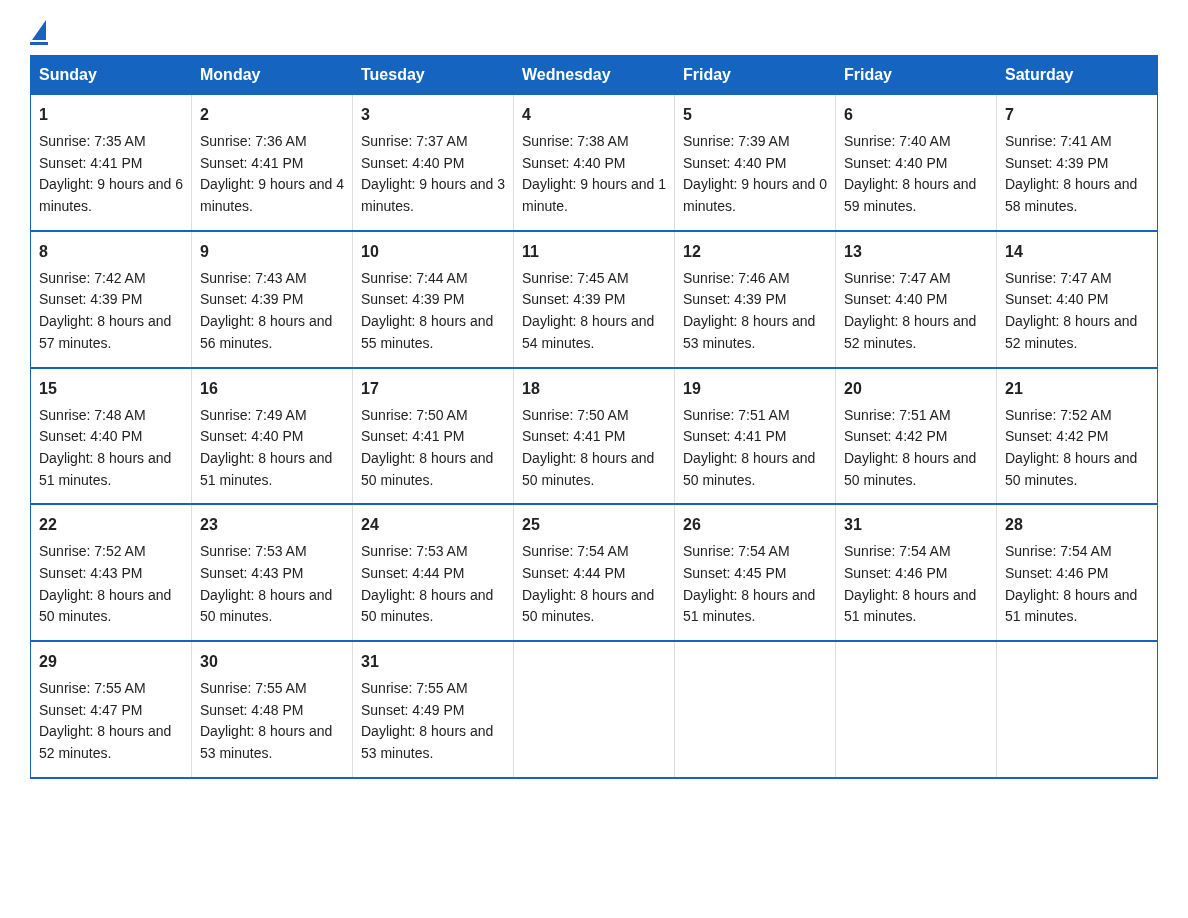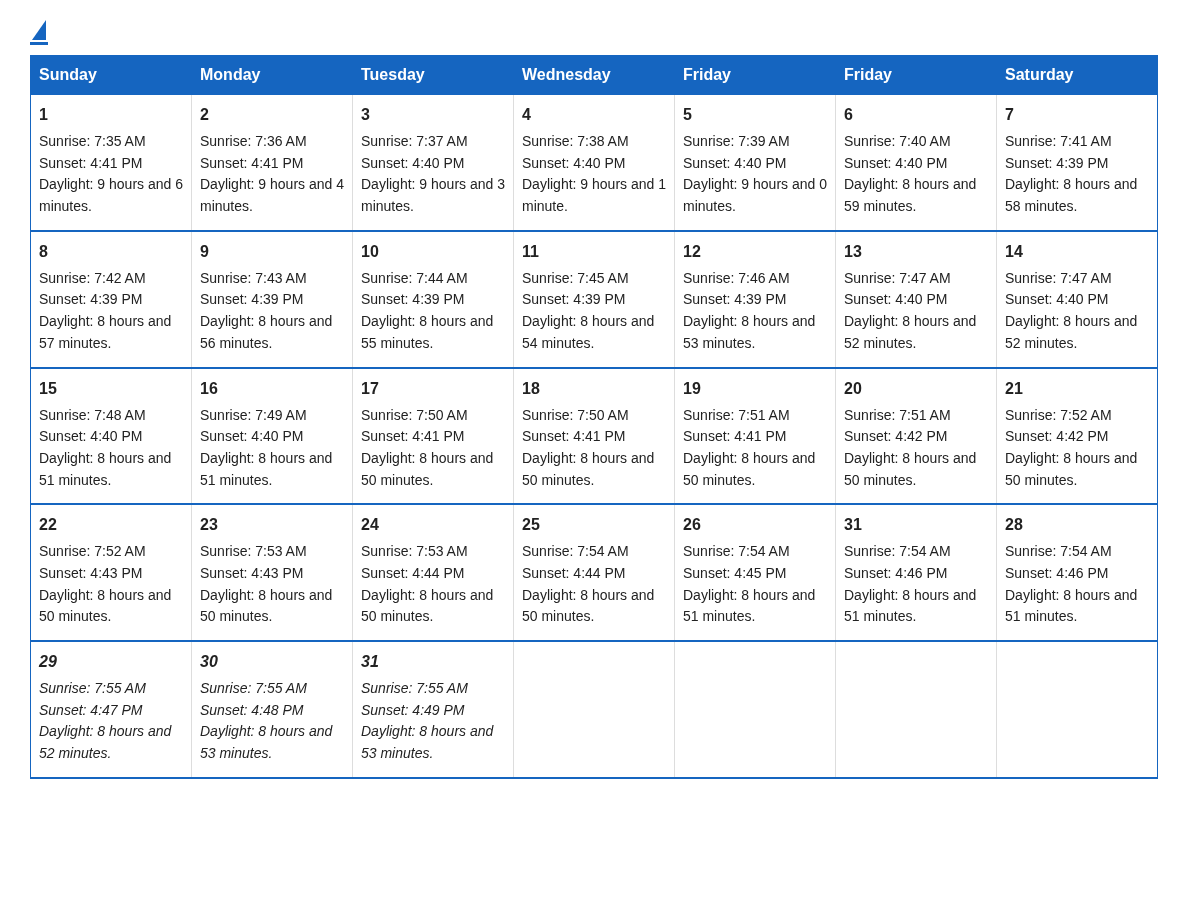--- a/index.html
+++ b/index.html
@@ -99,21 +99,20 @@
     .day-info {
       font-size: 14px;
       color: #222;
       line-height: 1.55;
     }
     .empty-cell {
       background: #fff;
     }
     tbody tr:last-child td {
       border-bottom: 1px solid #1565c0;
-      font-style: italic;
     }
   </style>
 </head>
 <body>
 
 <div class="header">
   <div class="logo-area">
     <div class="logo-text">
       <span class="logo-general"></span>
       <span class="logo-triangle"></span>

